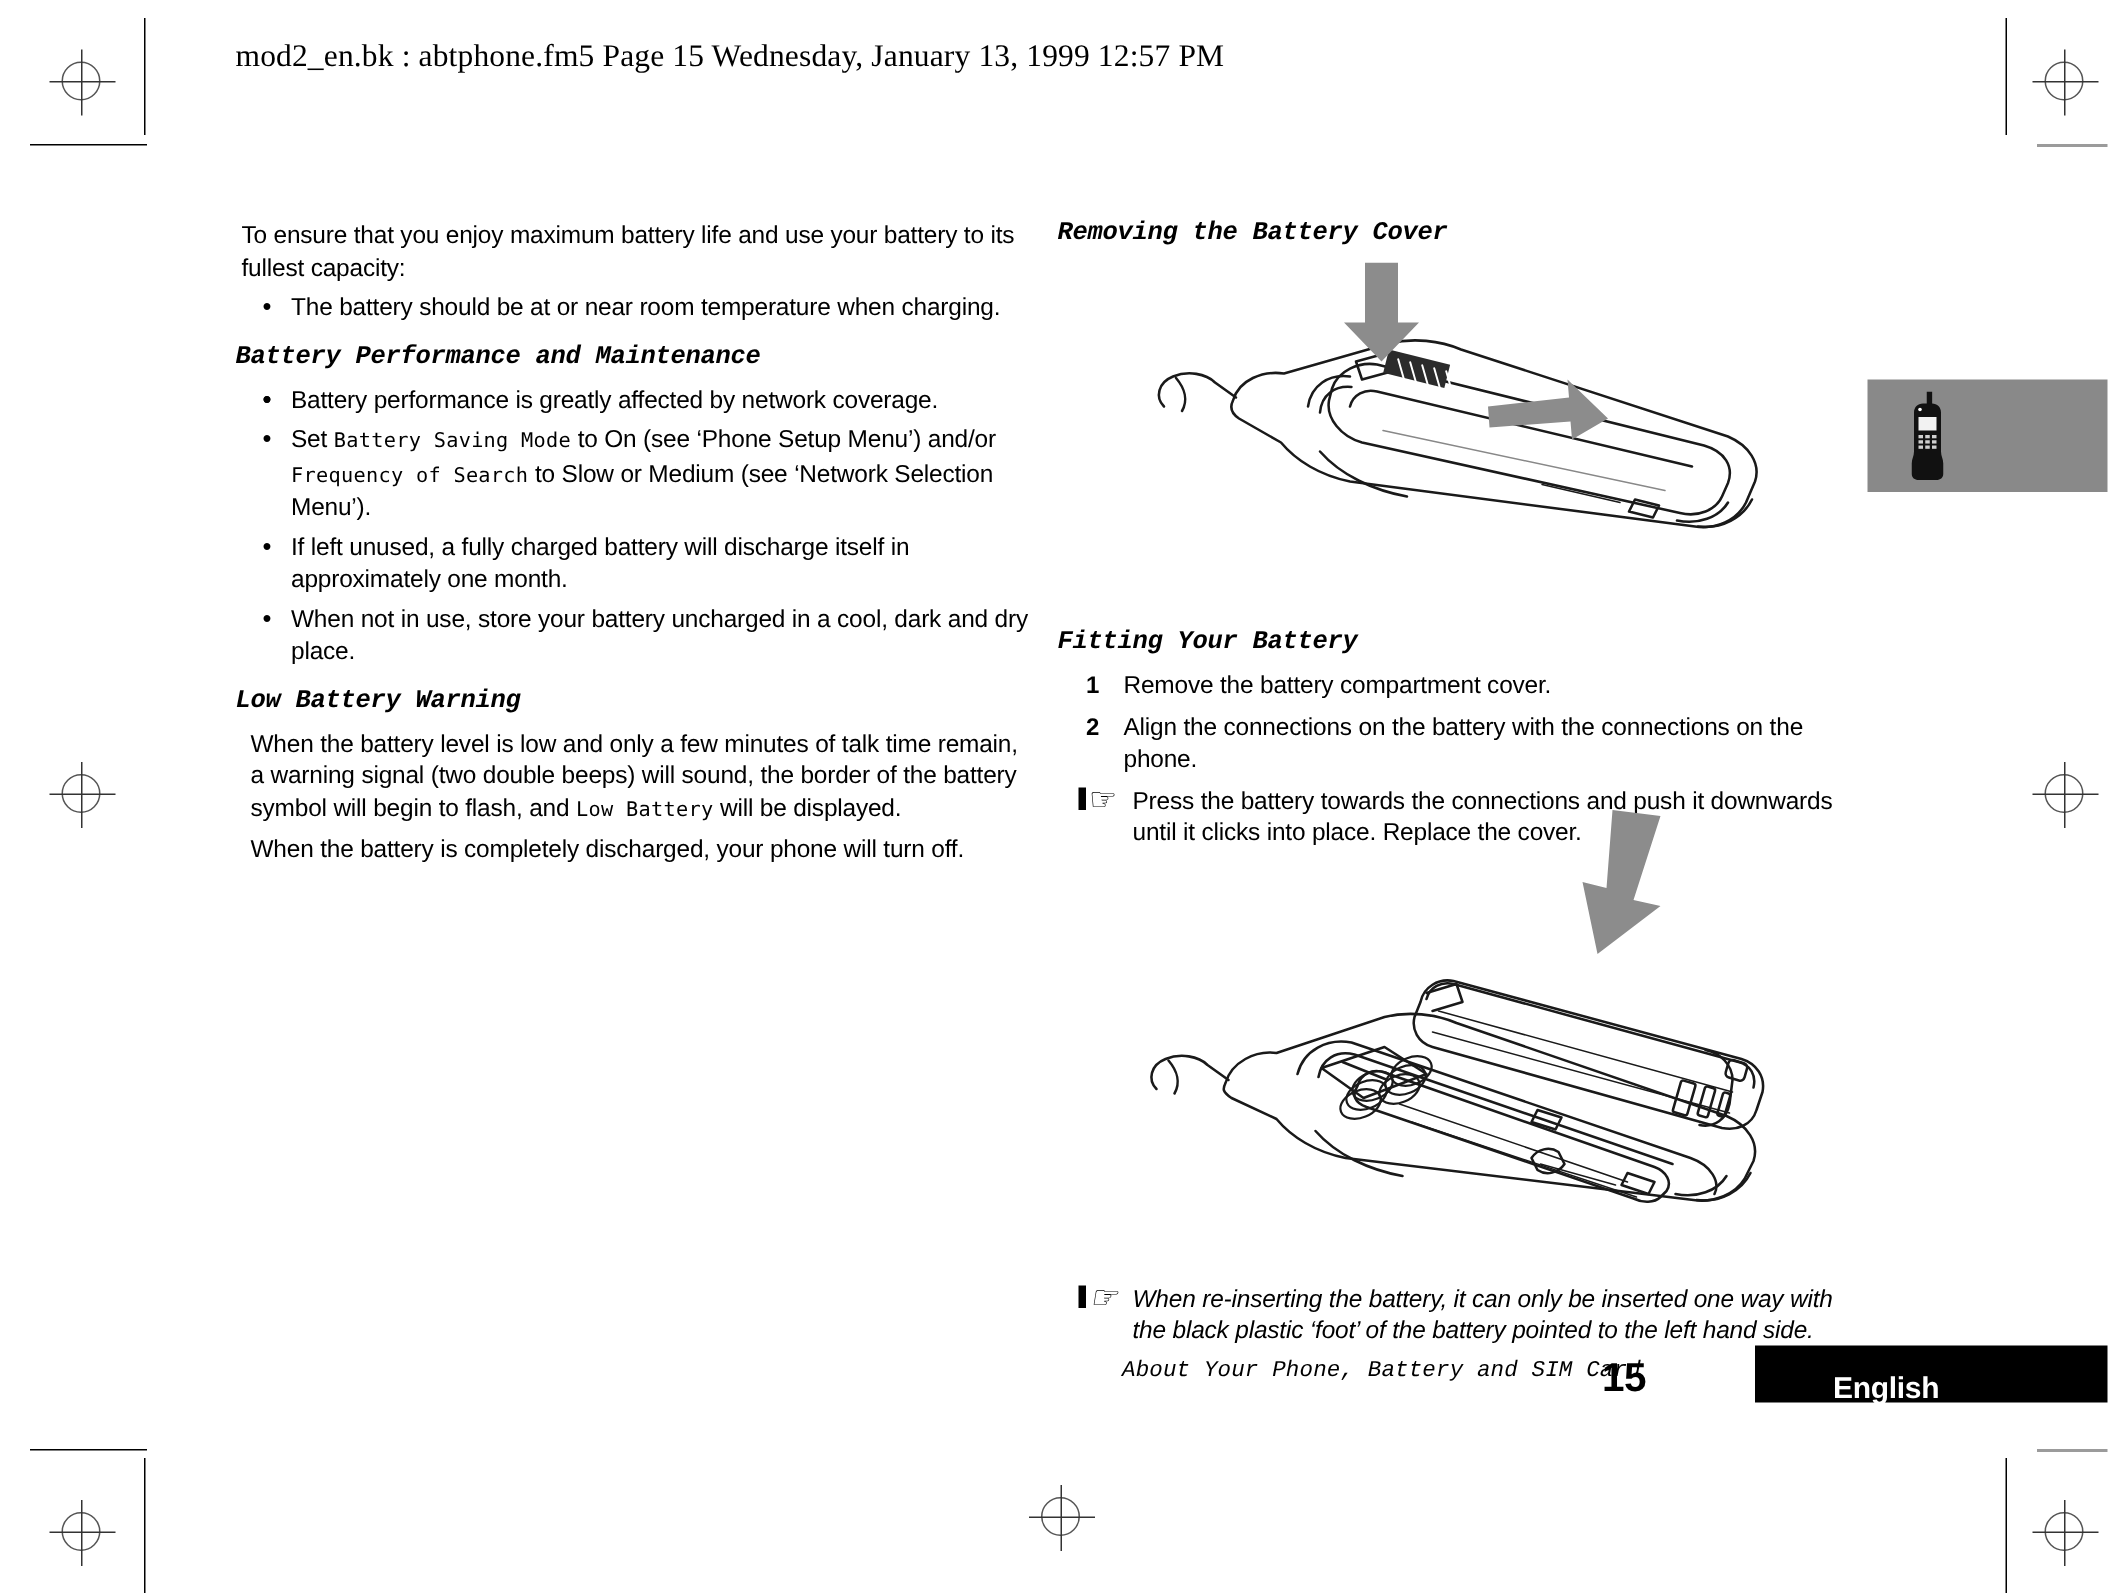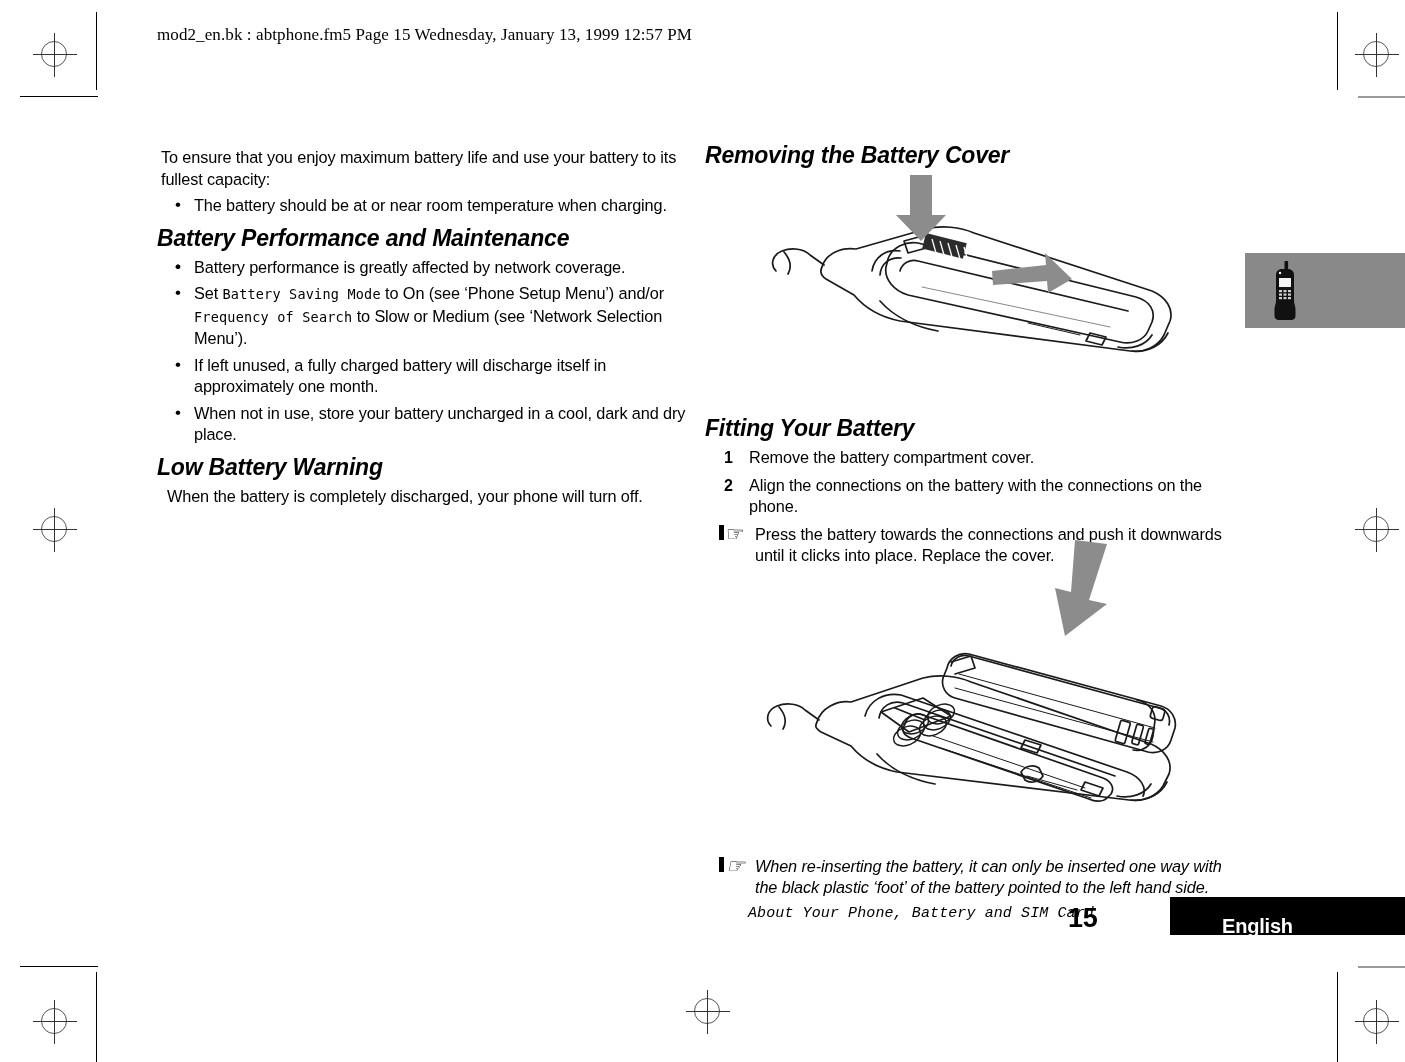--- a/index.html
+++ b/index.html
@@ -23,42 +23,43 @@
 
   .cropline{position:absolute;background:#000;}
   .cropline.h{height:1px;}
   .cropline.v{width:1px;}
   .cropline.gray{background:#9b9b9b;height:2px;}
 
   
   .runhead{
     position:absolute;left:157px;top:25px;
     font-family:"Liberation Serif", serif;
-    font-size:17px;letter-spacing:.1px;white-space:nowrap;color:#000;
+    font-size:21px;letter-spacing:.1px;white-space:nowrap;color:#000;
   }
 
   
   .col{position:absolute;}
   .col-left{left:157px;top:143px;width:535px;}
   .col-right{left:705px;top:143px;width:535px;}
 
   p,ul,li,h2,h3{margin:4px;padding:0;}
 
   .body-text{
     font-size:16.3px;line-height:21.5px;
     letter-spacing:-0.12px;
     margin-bottom:5px;
   }
   .indent{margin-left:10px;}
 
   h2.sec{
-    font-size:23px;line-height:25px;
+    font-size:17px;line-height:25px;
     font-weight:bold;font-style:italic;
     letter-spacing:-0.2px;
     margin:9px 0 6px 0;
+    font-family:Liberation Mono, monospace;
   }
   h2.sec.tight{margin-top:20px;}
 
   ul.bullets{list-style:none;margin:0 0 0 0;padding:0;}
   ul.bullets li{
     position:relative;
     padding-left:33px;
     font-size:16.3px;line-height:21.5px;letter-spacing:-0.12px;
     margin-bottom:5px;
   }
@@ -211,20 +212,21 @@
         <span>If left unused, a fully charged battery will discharge itself in approximately one month.</span>
       </li>
       <li>
         <span class="bul">•</span>
         <span>When not in use, store your battery uncharged in a cool, dark and dry place.</span>
       </li>
     </ul>
 
     <h2 class="sec">Low Battery Warning</h2>
 
+    <p class="body-text indent"><span>When the battery level is low and only a few minutes of talk time remain, a warning signal (two double beeps) will sound, the border of the battery symbol will begin to flash, and </span><span class="lcd">Low Battery</span><span> will be displayed.</span></p>
 
     <p class="body-text indent">When the battery is completely discharged, your phone will turn off.</p>
   </div>
 
   <div class="col col-right">
     <h2 class="sec" style="margin-top:0;">Removing the Battery Cover</h2>
     <div style="height:222px;"></div>
     <h2 class="sec tight">Fitting Your Battery</h2>
 
     <ol class="steps">

